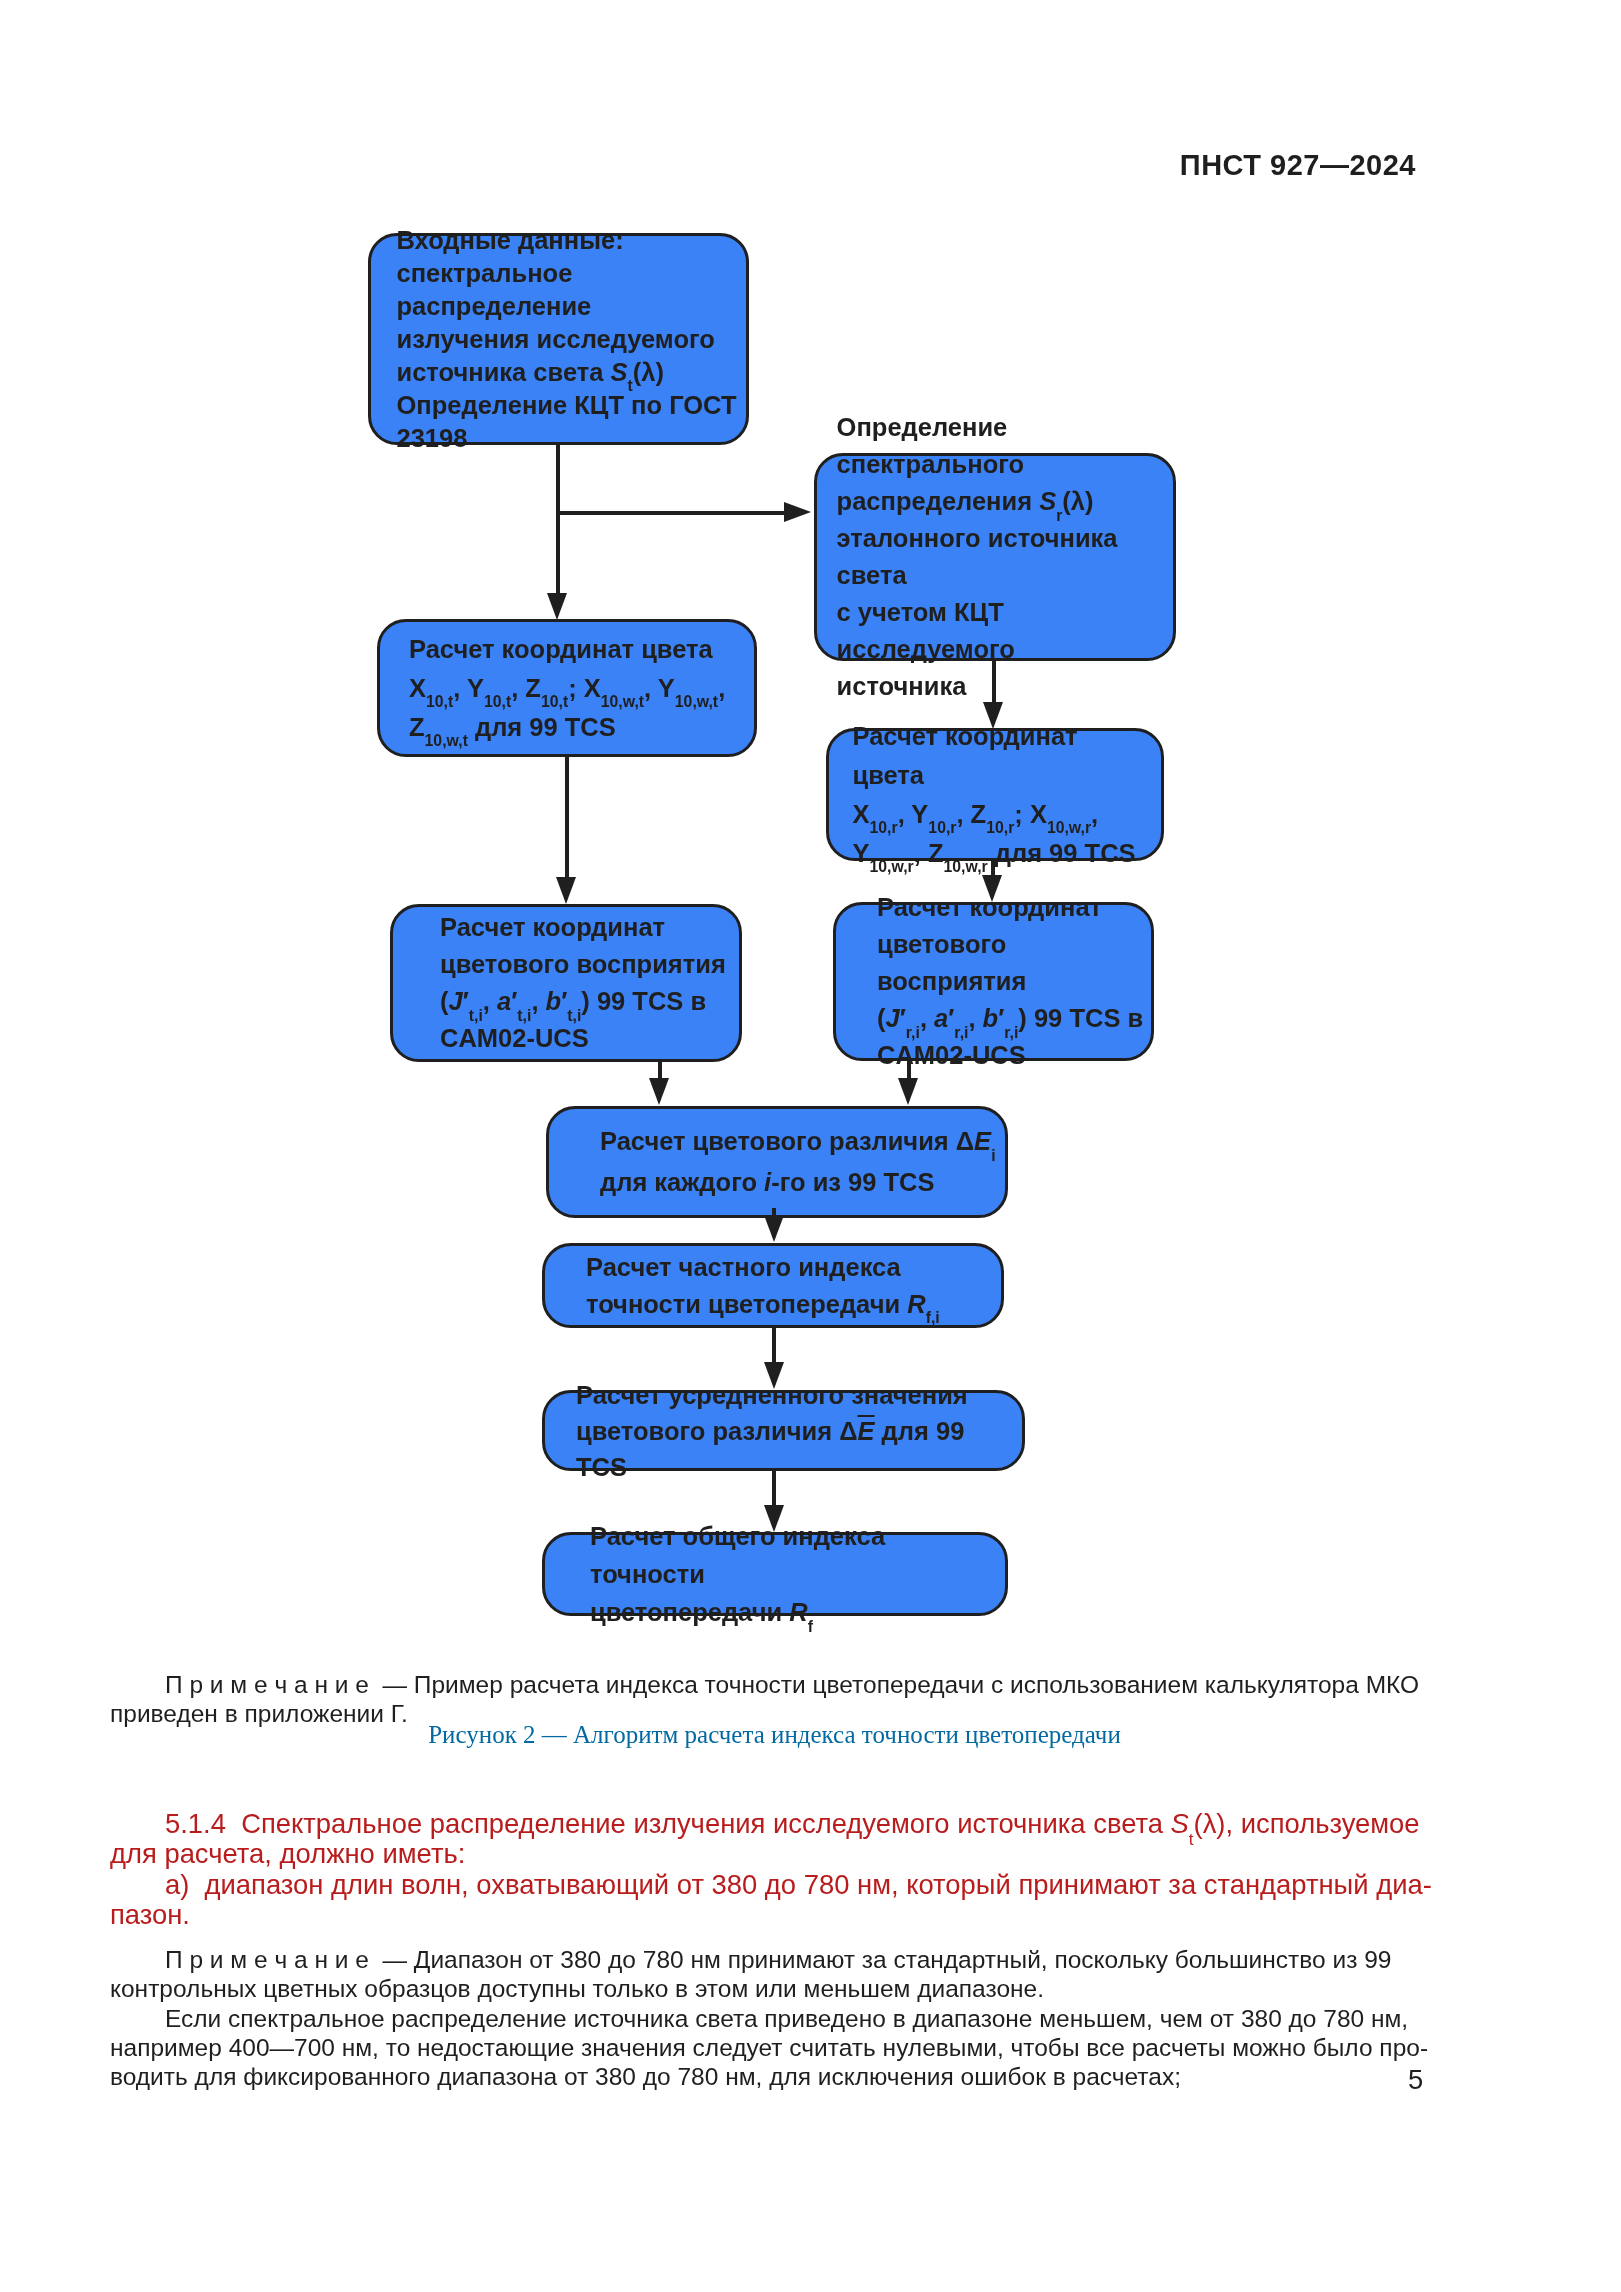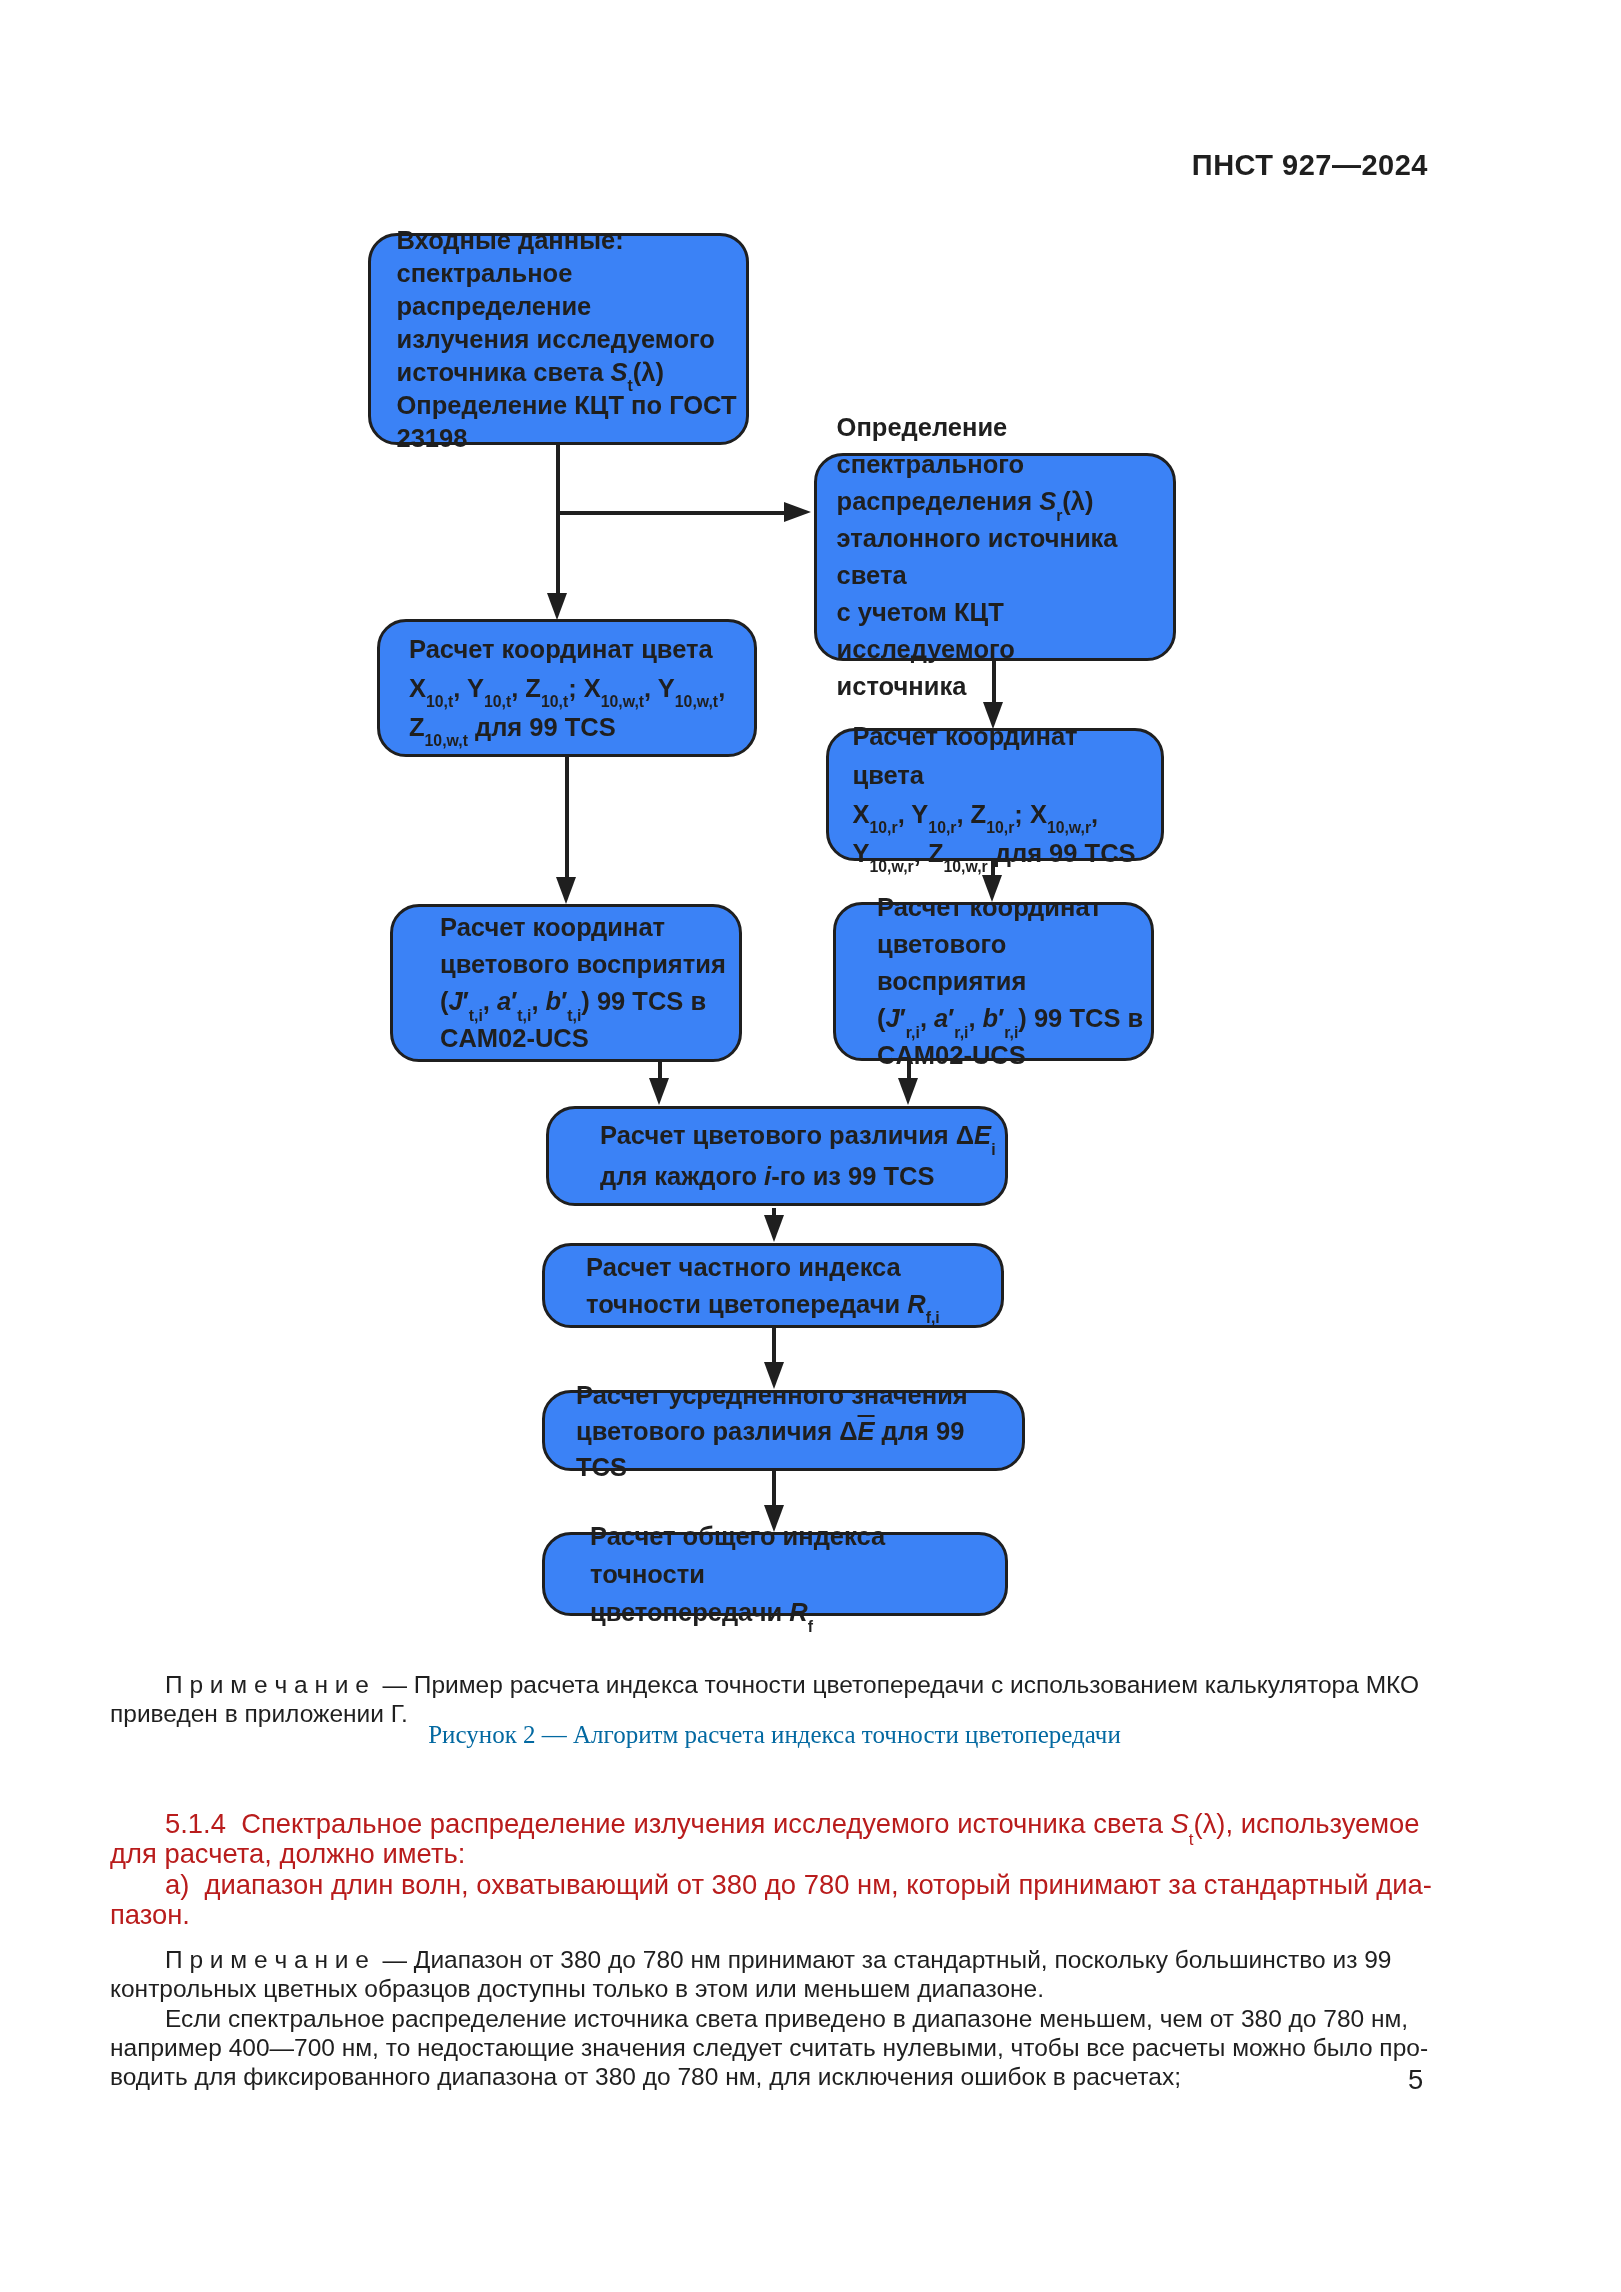--- a/index.html
+++ b/index.html
@@ -1,21 +1,21 @@
 <!DOCTYPE html>
 <html lang="ru"><head>
 <meta charset="utf-8">
 <style>
   html,body{margin:0;padding:0;background:#e8e8e8;}
   .page{
     position:relative;width:1621px;height:2293px;background:#ffffff;
     font-family:"Liberation Sans",sans-serif;color:#1f1f1f;overflow:hidden;
   }
   .doc-header{
-    position:absolute;top:149px;right:193px;
+    position:absolute;top:149px;right:205px;
     font-size:29px;font-weight:bold;letter-spacing:0.5px;
   }
   
   .fbox{
     position:absolute;box-sizing:border-box;background:#3b82f6;
     border:3.9px solid #1f1f1f;border-radius:29px;
     display:flex;align-items:center;
     font-size:25.5px;font-weight:bold;line-height:37px;
   }
   .fbox .txt{width:100%;padding-right:5.9px;}
@@ -77,21 +77,21 @@
     </div>
 
     <div class="fbox" style="left:390px;top:904px;width:352px;height:158px;padding-left:47px;">
       <div class="txt">Расчет координат<br>цветового восприятия<br>(<i>J</i>′<sub>t,i</sub>, <i>a</i>′<sub>t,i</sub>, <i>b</i>′<sub>t,i</sub>) 99 TCS в<br>CAM02-UCS</div>
     </div>
 
     <div class="fbox" style="left:833px;top:902px;width:321px;height:159px;padding-left:41px;">
       <div class="txt">Расчет координат<br>цветового восприятия<br>(<i>J</i>′<sub>r,i</sub>, <i>a</i>′<sub>r,i</sub>, <i>b</i>′<sub>r,i</sub>) 99 TCS в<br>CAM02-UCS</div>
     </div>
 
-    <div class="fbox" style="left:546px;top:1106px;width:462px;height:100px;padding-left:51px;line-height:41px;">
+    <div class="fbox" style="left:546px;top:1106px;width:462px;height:112px;padding-left:51px;line-height:41px;">
       <div class="txt">Расчет цветового различия Δ<i>E</i><sub>i</sub><br>для каждого <i>i</i>-го из 99 TCS</div>
     </div>
 
     <div class="fbox" style="left:542px;top:1243px;width:462px;height:85px;padding-left:41px;">
       <div class="txt">Расчет частного индекса<br>точности цветопередачи <i>R</i><sub>f,i</sub></div>
     </div>
 
     <div class="fbox" style="left:542px;top:1390px;width:483px;height:81px;padding-left:31px;line-height:36px;">
       <div class="txt">Расчет усредненного значения<br>цветового различия Δ<i class="ov">E</i> для 99 TCS</div>
     </div>

